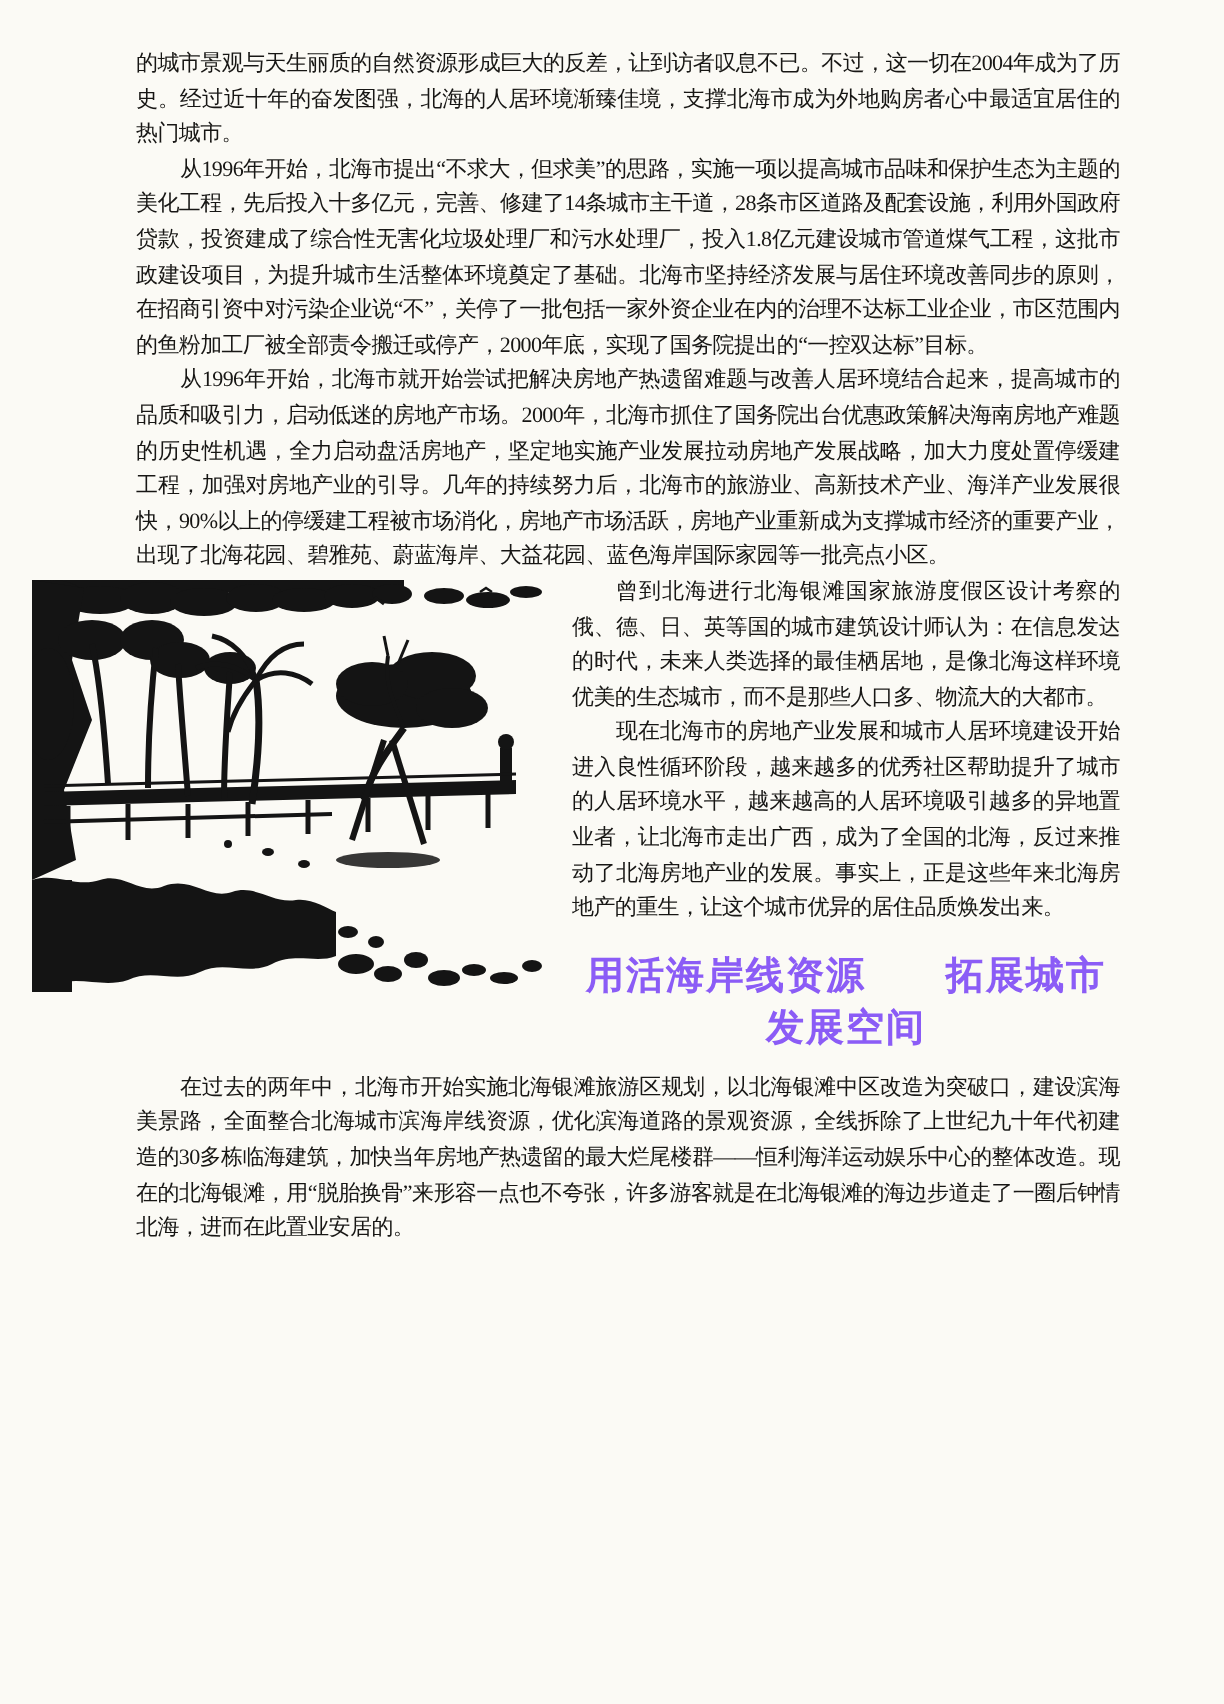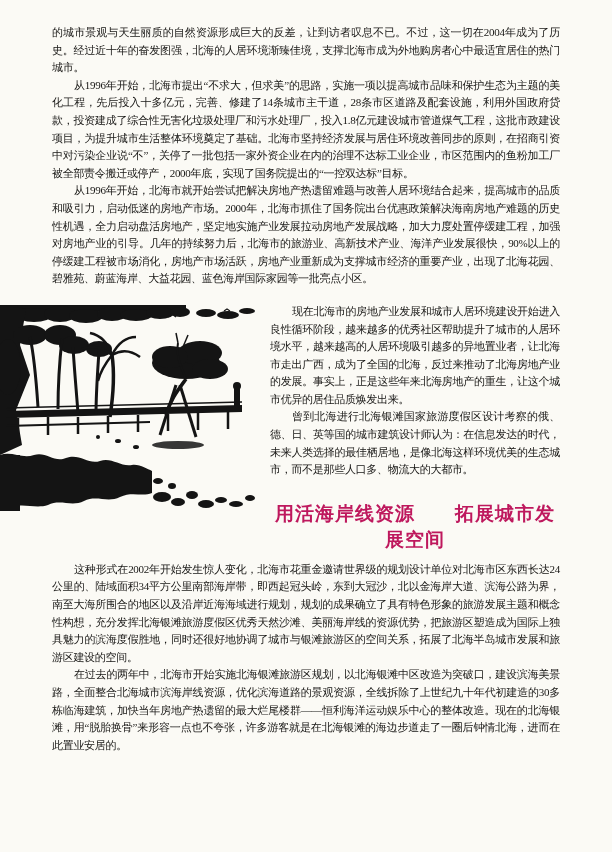--- a/index.html
+++ b/index.html
@@ -3,42 +3,42 @@
 <meta charset="utf-8">
 <style>
   html,body{margin:0;padding:0;background:#d9d9d4;}
   .page{
     position:relative;
     width:612px;height:852px;
     margin:0 auto;
     background:#fbfaf5;
     color:#171614;
     box-sizing:border-box;
-    padding:24px 52px 0 52px;
+    padding:24px 52px 0 68px;
     font-family:"Liberation Serif","DejaVu Serif",serif;
     overflow:hidden;
   }
   .para{
     margin:0;
     font-size:11px;
     letter-spacing:-0.3px;
     line-height:17.6px;
     text-align:justify;
   }
   .para.ind{text-indent:2em;}
-  .para.gap{margin-bottom:15px;}
+  .para.gap{}
   .heading{
     font-family:"DejaVu Sans","Liberation Sans",sans-serif;
     font-weight:bold;
     font-size:19px;
     line-height:26px;
     letter-spacing:1px;
     text-align:center;
-    margin:21px 0 9px 0;
-    color:#be185d;
+    margin:11px 0 9px 0;
+    color:#8b5cf6;
   }
   figure.photo{
     float:left;
     width:258px;height:224px;
     margin:2px 12px 0 -52px;
     padding:0;
   }
   figure.photo svg{display:block;width:258px;height:224px;}
 </style>
 </head>
@@ -137,21 +137,20 @@
           <path d="M183,42 L188,30" stroke-width="1.5"></path>
         <path d="M176,80 L160,130" stroke-width="3"></path>
         <path d="M180,80 L196,132" stroke-width="3"></path>
 
         <path d="M168,12 l4,-3 l4,3" stroke-width="1.5"></path>
         <path d="M224,6 l3,-2 l3,2" stroke-width="1.2"></path>
       </g>
     </svg>
   </figure>
 
+  <p class="para ind">曾到北海进行北海银滩国家旅游度假区设计考察的俄、德、日、英等国的城市建筑设计师认为：在信息发达的时代，未来人类选择的最佳栖居地，是像北海这样环境优美的生态城市，而不是那些人口多、物流大的大都市。</p>
   <p class="para ind">现在北海市的房地产业发展和城市人居环境建设开始进入良性循环阶段，越来越多的优秀社区帮助提升了城市的人居环境水平，越来越高的人居环境吸引越多的异地置业者，让北海市走出广西，成为了全国的北海，反过来推动了北海房地产业的发展。事实上，正是这些年来北海房地产的重生，让这个城市优异的居住品质焕发出来。</p>
-  <p class="para ind">曾到北海进行北海银滩国家旅游度假区设计考察的俄、德、日、英等国的城市建筑设计师认为：在信息发达的时代，未来人类选择的最佳栖居地，是像北海这样环境优美的生态城市，而不是那些人口多、物流大的大都市。</p>
 
   <h2 class="heading">用活海岸线资源　　拓展城市发展空间</h2>
 
-  <p class="para ind">这种形式在2002年开始发生惊人变化，北海市花重金邀请世界级的规划设计单位对北海市区东西长达24公里的、陆域面积34平方公里南部海岸带，即西起冠头岭，东到大冠沙，北以金海岸大道、滨海公路为界，南至大海所围合的地区以及沿岸近海海域进行规划，规划的成果确立了具有特色形象的旅游发展主题和概念性构想，充分发挥北海银滩旅游度假区优秀天然沙滩、美丽海岸线的资源优势，把旅游区塑造成为国际上独具魅力的滨海度假胜地，同时还很好地协调了城市与银滩旅游区的空间关系，拓展了北海半岛城市发展和旅游区建设的空间。</p>
   <p class="para ind">在过去的两年中，北海市开始实施北海银滩旅游区规划，以北海银滩中区改造为突破口，建设滨海美景路，全面整合北海城市滨海岸线资源，优化滨海道路的景观资源，全线拆除了上世纪九十年代初建造的30多栋临海建筑，加快当年房地产热遗留的最大烂尾楼群——恒利海洋运动娱乐中心的整体改造。现在的北海银滩，用“脱胎换骨”来形容一点也不夸张，许多游客就是在北海银滩的海边步道走了一圈后钟情北海，进而在此置业安居的。</p>
 
 </div>
 
 </body></html>

